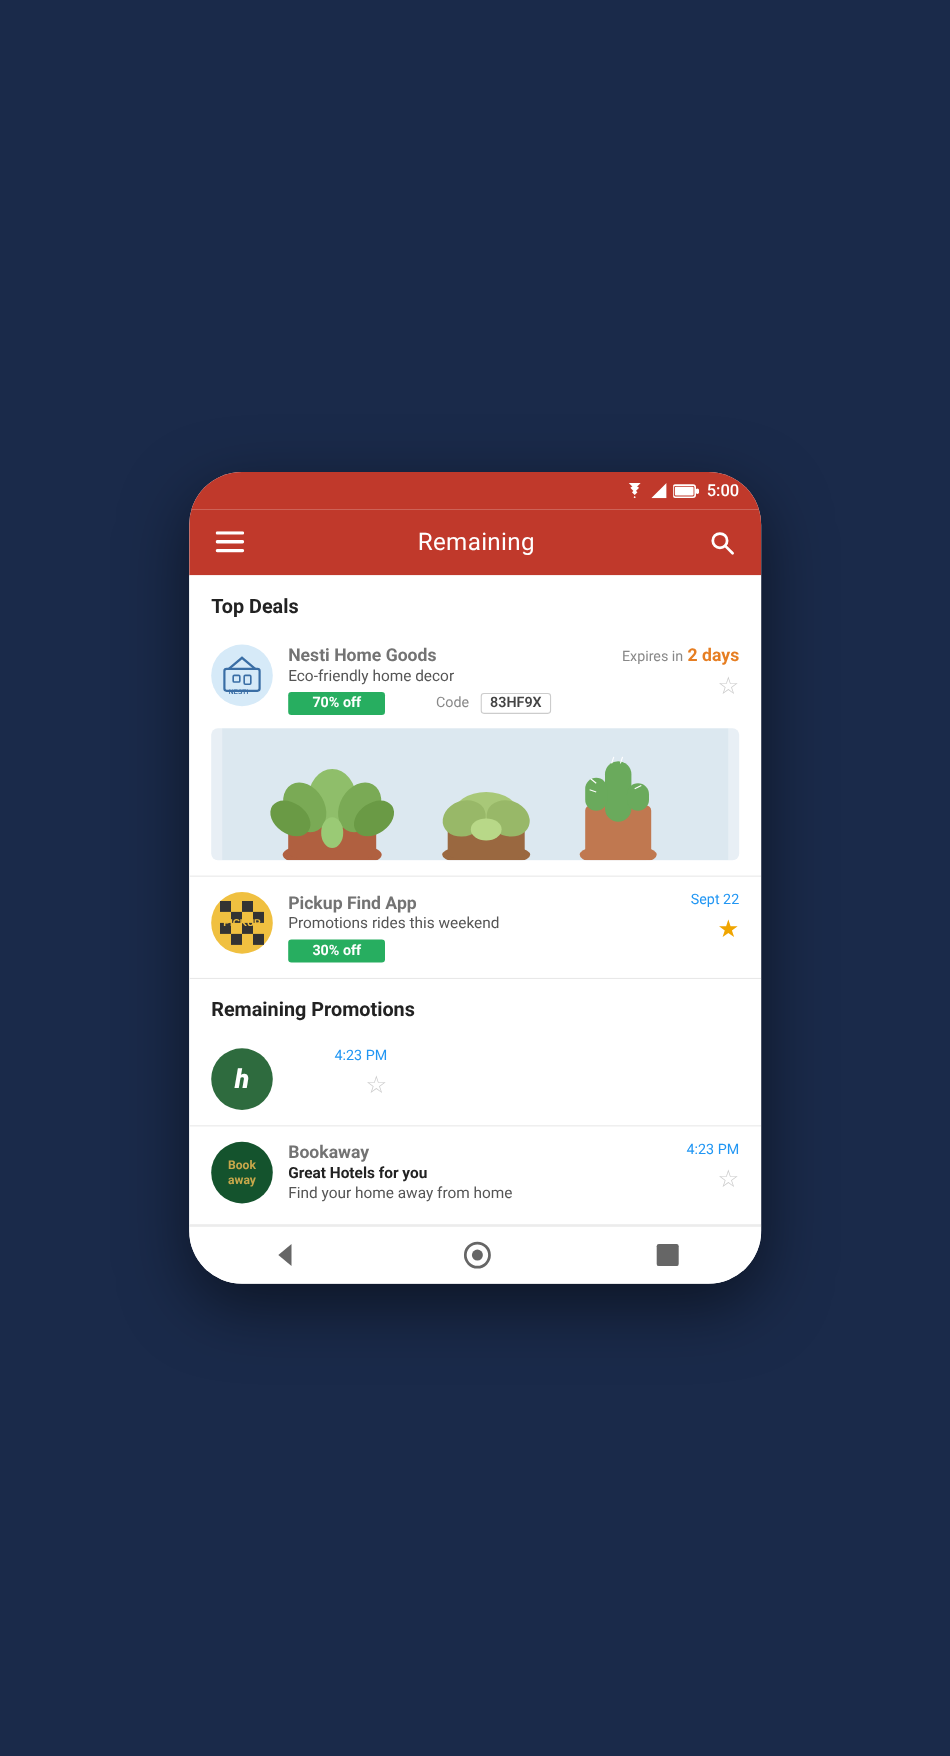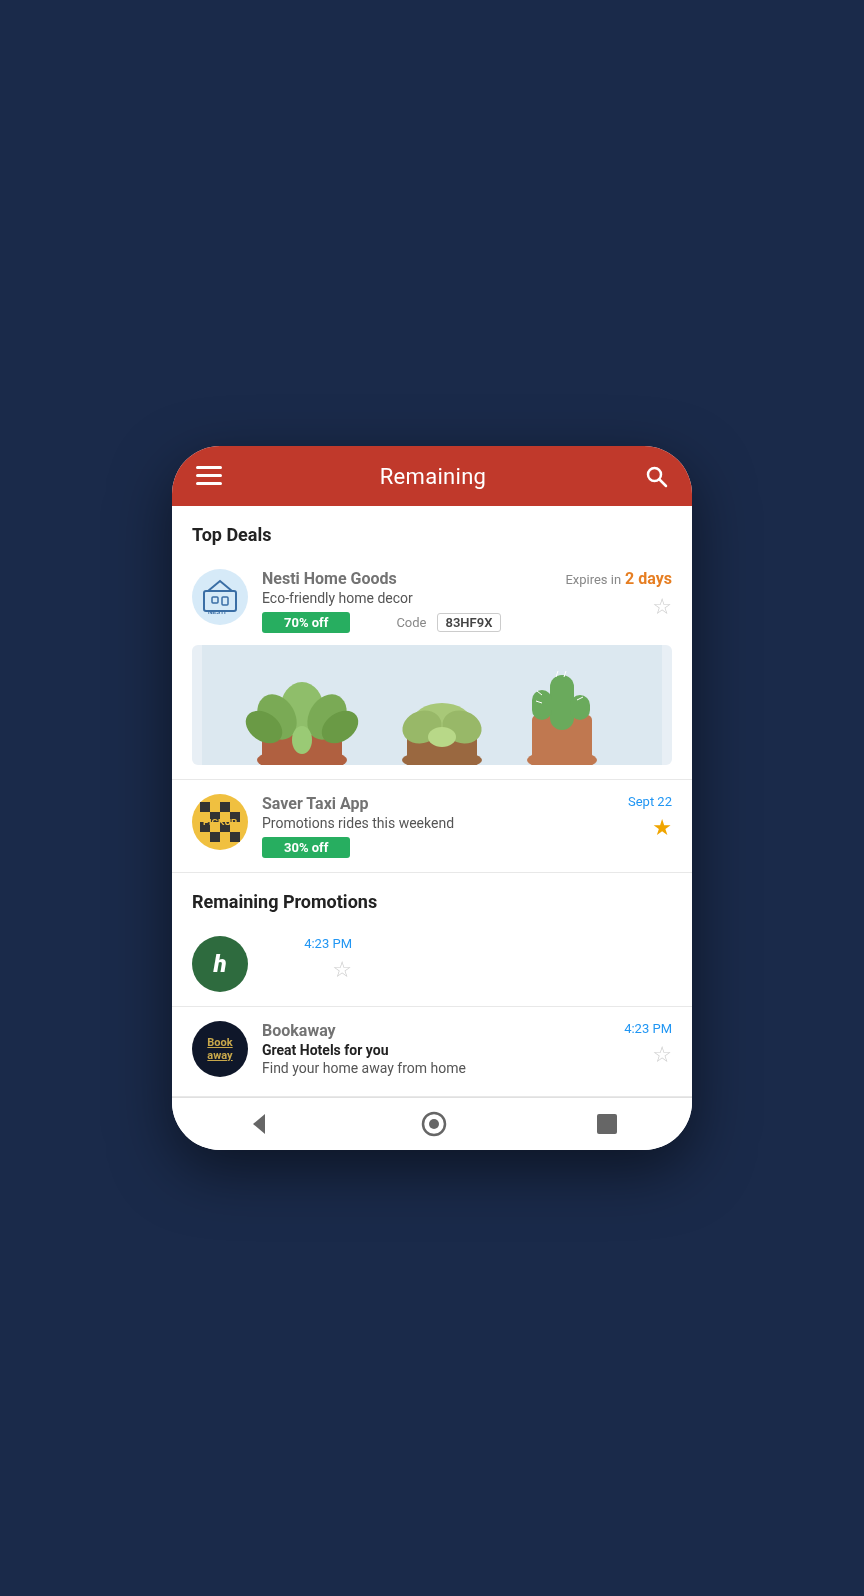--- a/index.html
+++ b/index.html
@@ -218,40 +218,61 @@
       display: flex;
       align-items: center;
       justify-content: center;
       color: #fff;
       font-size: 22px;
       font-weight: 700;
       font-style: italic;
     }
     
     .bookaway-logo {
-      background: #0f172a;
+      background: #14532d;
       width: 56px;
       height: 56px;
       border-radius: 50%;
       display: flex;
       align-items: center;
       justify-content: center;
       color: #c8a84b;
       font-size: 11px;
       font-weight: 700;
       text-align: center;
       line-height: 1.2;
-      text-decoration: underline;
     }
   </style>
 </head>
 <body>
 
 <div class="phone-frame">
 
+  <div class="status-bar">
+    <div class="status-icons">
+
+      <svg width="18" height="14" viewBox="0 0 18 14" fill="white">
+        <path d="M9 11l2.5-2.5a3.5 3.5 0 00-5 0L9 11z"></path>
+        <path d="M9 14l1-1-1-1-1 1z"></path>
+        <path d="M9 8.5l4-4a5.8 5.8 0 00-8 0l4 4z"></path>
+        <path d="M9 5.5l5.5-5.5a8.5 8.5 0 00-11 0L9 5.5z"></path>
+      </svg>
+
+      <svg width="14" height="14" viewBox="0 0 14 14" fill="white">
+        <polygon points="14,0 0,14 14,14"></polygon>
+      </svg>
+
+      <svg width="24" height="13" viewBox="0 0 24 13" fill="white">
+        <rect x="0" y="1" width="20" height="11" rx="2" ry="2" stroke="white" stroke-width="1.5" fill="none"></rect>
+        <rect x="1.5" y="2.5" width="17" height="8" rx="1" fill="white"></rect>
+        <rect x="20.5" y="4" width="3" height="5" rx="1.5" fill="white"></rect>
+      </svg>
+      <span class="status-time">5:00</span>
+    </div>
+  </div>
 
   <div class="app-bar">
     <button class="menu-icon-btn">
       <svg width="26" height="20" viewBox="0 0 26 20" fill="white">
         <rect y="0" width="26" height="3" rx="1.5"></rect>
         <rect y="8" width="26" height="3" rx="1.5"></rect>
         <rect y="16" width="26" height="3" rx="1.5"></rect>
       </svg>
     </button>
     <span class="app-bar-title">Remaining</span>
@@ -344,21 +365,21 @@
             <rect x="10" y="10" width="10" height="10" fill="#333"></rect>
             <rect x="30" y="10" width="10" height="10" fill="#333"></rect>
             <rect x="0" y="20" width="10" height="10" fill="#333"></rect>
             <rect x="20" y="20" width="10" height="10" fill="#333"></rect>
             <rect x="10" y="30" width="10" height="10" fill="#333"></rect>
             <rect x="30" y="30" width="10" height="10" fill="#333"></rect>
             <text x="20" y="23" text-anchor="middle" font-size="9" font-weight="900" fill="#f0c040" font-family="Arial">PICKUP</text>
           </svg>
         </div>
         <div class="promo-body">
-          <div class="promo-name">Saver Taxi App</div>
+          <div class="promo-name">Pickup Find App</div>
           <div class="promo-desc">Promotions rides this weekend</div>
           <div class="promo-badge-row">
             <span class="badge-discount">30% off</span>
           </div>
         </div>
         <div class="promo-meta">
           <span class="promo-date-blue">Sept 22</span>
           <span class="star-filled">★</span>
         </div>
       </div>

